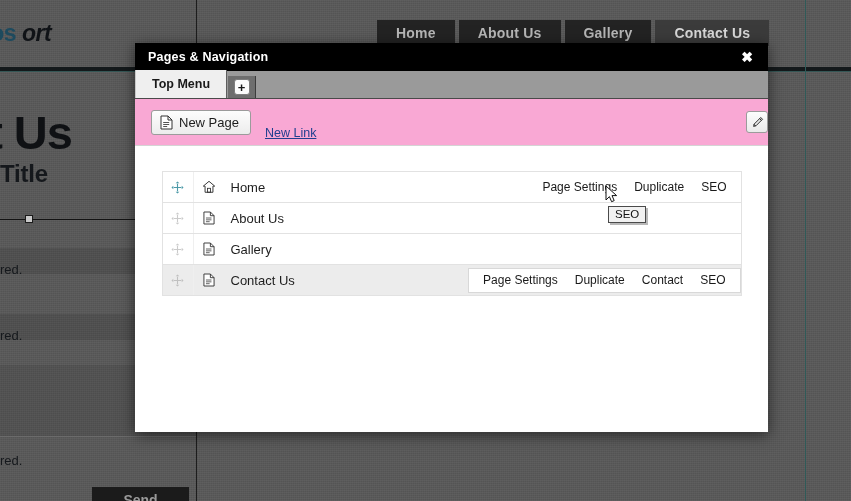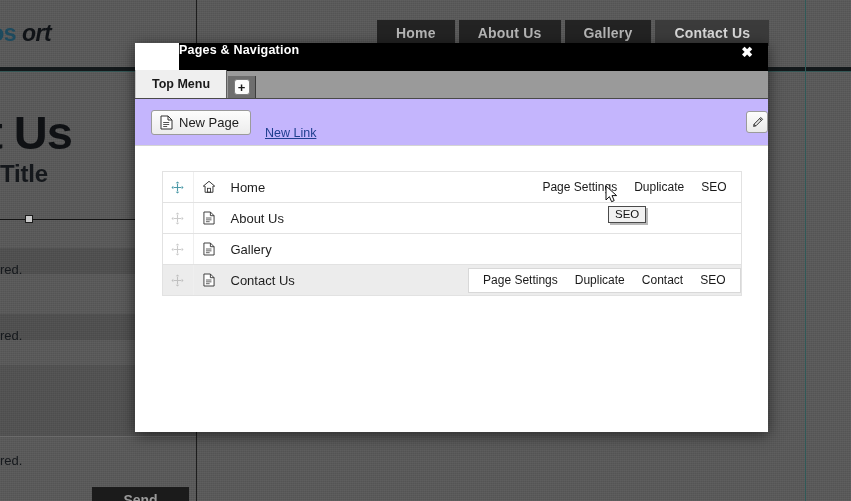--- a/index.html
+++ b/index.html
@@ -99,22 +99,22 @@
   
   #dialog {
     position: absolute; left: 135px; top: 43px;
     width: 633px; height: 389px;
     background: #ffffff;
     box-shadow: 0 3px 14px rgba(0,0,0,.55);
     display: flex; flex-direction: column;
   }
   .dlg-title {
     height: 28px; background: #000000;
-    display: flex; align-items: flex-start; justify-content: space-between;
-    padding: 0 12px 0 0; flex: 0 0 auto; margin-left: 44px;
+    display: flex; align-items: center; justify-content: space-between;
+    padding: 0 12px 0 13px; flex: 0 0 auto;
   }
   .dlg-title-text {
     color: #ffffff; font-size: 12.5px; font-weight: bold; letter-spacing: .2px;
   }
   .dlg-close {
     color: #ffffff; font-size: 14px; font-weight: bold;
     cursor: pointer; line-height: 1; padding: 2px 3px;
   }
 
   .dlg-tabs {
@@ -138,21 +138,21 @@
     background: #6e6e6e; border-right: 1px solid #3c3c3c; cursor: pointer;
   }
   .tab-add .plus {
     width: 16px; height: 16px; border-radius: 3px;
     background: #fbfbfb; border: 1px solid #7e7e7e;
     display: flex; align-items: center; justify-content: center;
     font-size: 13px; font-weight: bold; color: #1a1a1a; line-height: 1;
   }
 
   .dlg-toolbar {
-    height: 47px; background: #c4b5fd;
+    height: 47px; background: #f9a8d4;
     border-bottom: 1px solid #d4d4d4;
     display: flex; align-items: center;
     padding: 0 0 0 16px; flex: 0 0 auto;
   }
   .btn-newpage {
     height: 25px; padding: 0 11px 0 8px;
     display: flex; align-items: center; gap: 6px;
     background: linear-gradient(#fdfdfd, #ececec);
     border: 1px solid #9b9b9b; border-radius: 3px;
     font-size: 13px; color: #1c1c1c; cursor: pointer;

